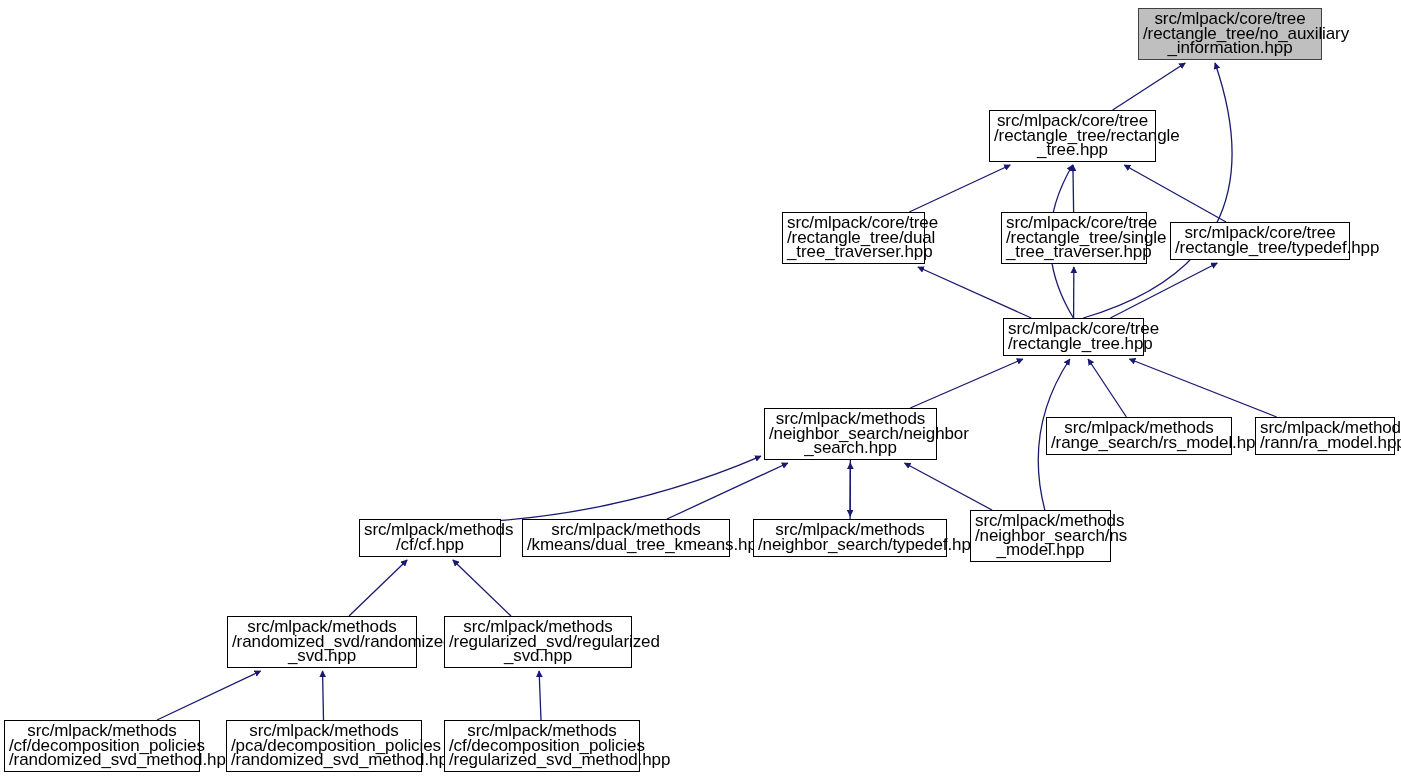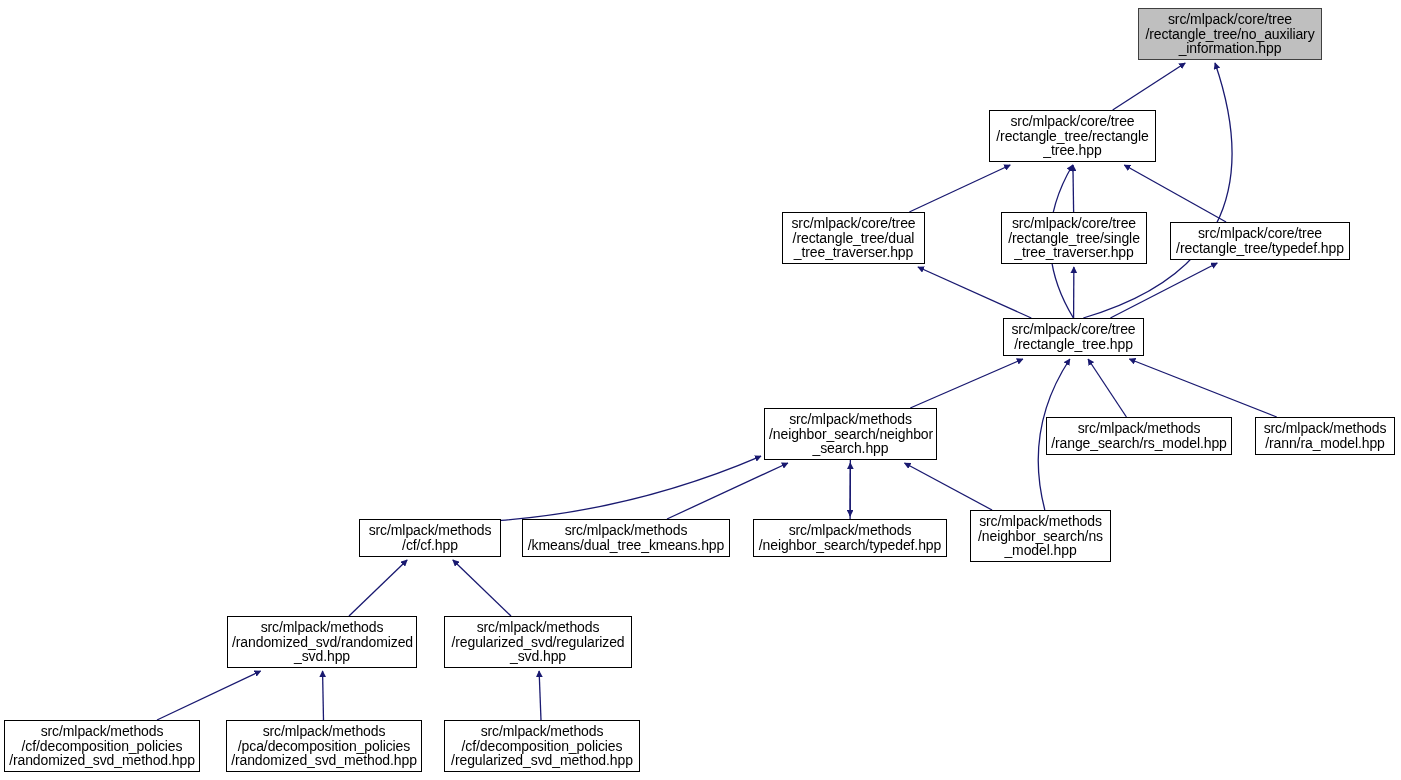--- a/index.html
+++ b/index.html
@@ -23,21 +23,21 @@
     width: 1401px;
     height: 780px;
     pointer-events: none;
   }
   .node {
     position: absolute;
     box-sizing: border-box;
     border: 1px solid #000000;
     background: #ffffff;
     color: #000000;
-    font-size: 14px;
+    font-size: 17px;
     line-height: 14.6px;
     text-align: center;
     display: flex;
     align-items: center;
     justify-content: center;
     padding: 1px 4px;
     white-space: pre-line;
     letter-spacing: -0.1px;
   }
   .node.highlight {

